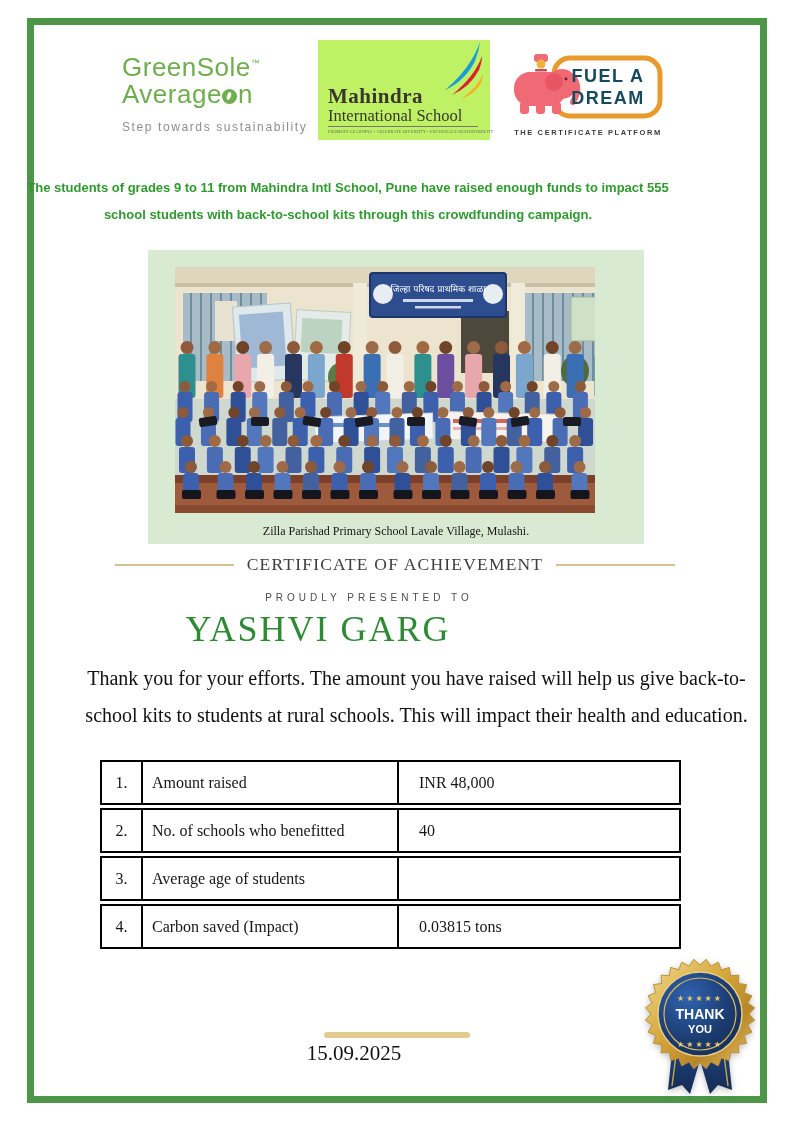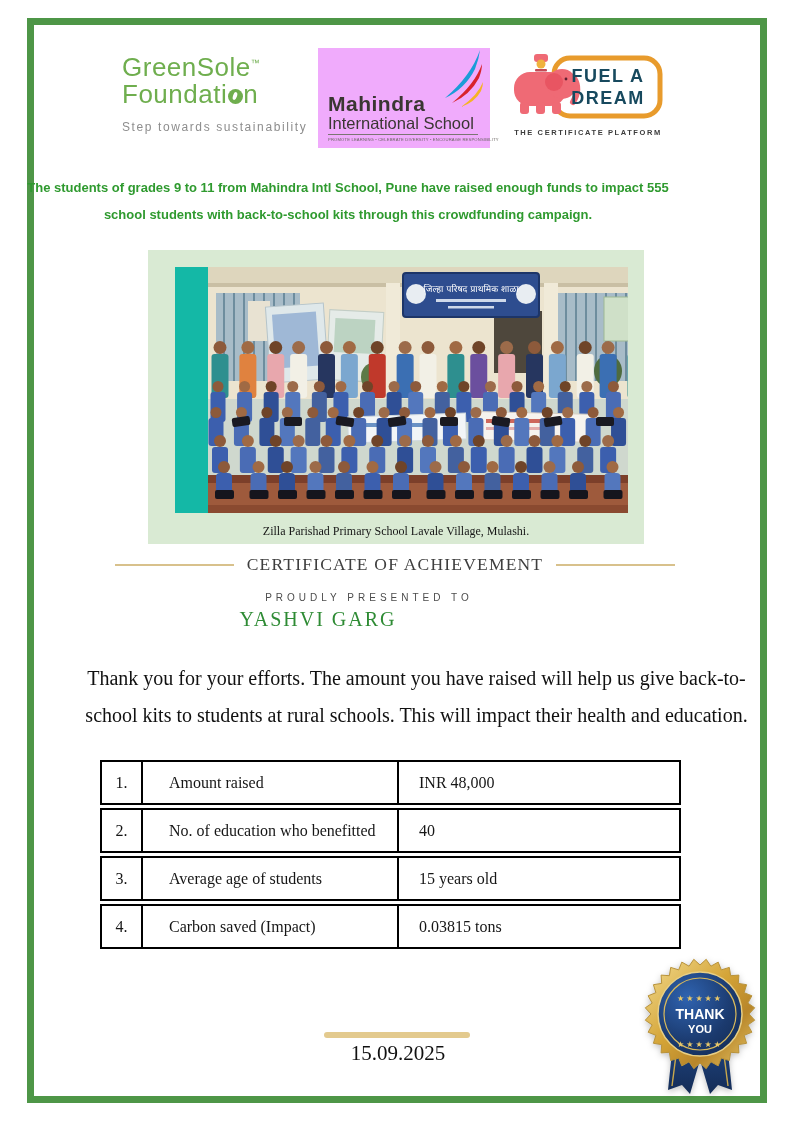--- a/index.html
+++ b/index.html
@@ -11,72 +11,72 @@
   #page-border{left:27px;top:18px;width:740px;height:1085px;border:7px solid #4e9647;box-sizing:border-box;}
 
   
   #greensole{left:122px;top:54px;width:160px;font-family:"Liberation Sans",sans-serif;color:#6fae4e;line-height:1.02;}
   #greensole .gs-line{font-size:26px;letter-spacing:.5px;}
   #greensole sup{font-size:9px;}
   .leaf-o{display:inline-block;width:15px;height:15px;background:#6fae4e;border-radius:50%;position:relative;vertical-align:baseline;margin:0 .5px -1px .5px;}
   .leaf-o::after{content:"";position:absolute;left:5px;top:3px;width:4px;height:8px;background:#fff;border-radius:50%;transform:rotate(18deg);}
   #greensole .gs-tag{font-size:12px;letter-spacing:1.6px;color:#8d8d8d;margin-top:14px;white-space:nowrap;}
 
-  #mahindra{left:318px;top:48px;width:172px;height:100px;background:#f0abfc;font-family:Liberation Sans, sans-serif;color:#3a3632;}
+  #mahindra{left:318px;top:40px;width:172px;height:100px;background:#bef264;font-family:Liberation Serif, serif;color:#3a3632;}
   #mahindra .flame{position:absolute;right:6px;top:2px;}
   #mahindra .m-name{position:absolute;left:10px;top:44px;font-size:21px;font-weight:bold;letter-spacing:.5px;}
   #mahindra .m-sub{position:absolute;left:10px;top:66px;font-size:16.5px;white-space:nowrap;}
   #mahindra .m-rule{position:absolute;left:10px;top:86px;width:150px;height:1px;background:#7a7672;}
   #mahindra .m-tag{position:absolute;left:10px;top:89px;width:290px;font-size:8px;color:#6a6662;white-space:nowrap;transform:scale(.52);transform-origin:0 0;letter-spacing:.3px;}
 
   #fueladream{left:510px;top:52px;width:156px;}
   #fueladream .fd-tag{font-family:"Liberation Sans",sans-serif;font-size:7.5px;font-weight:bold;letter-spacing:1.6px;color:#3c3c3c;text-align:center;margin-top:2px;white-space:nowrap;}
 
   
   #intro{left:0;top:174px;width:696px;text-align:center;font-family:"Liberation Sans",sans-serif;
          font-weight:bold;font-size:13px;color:#2f9a2f;line-height:27px;}
   #intro div{white-space:nowrap;}
 
   
   #photo-frame{left:148px;top:250px;width:496px;height:294px;background:#d9ead3;}
-  #photo-box{position:absolute;left:27px;top:17px;width:420px;height:246px;overflow:hidden;background:#14b8a6;padding-left:33px;}
+  #photo-box{position:absolute;left:27px;top:17px;width:420px;height:246px;overflow:hidden;background:#737373;}
   #photo-caption{position:absolute;left:0;bottom:5px;width:100%;text-align:center;font-size:12px;color:#161616;}
 
   
   #cert-title-row{left:0;top:554px;width:790px;display:flex;align-items:center;justify-content:center;gap:13px;}
   .gold-line{width:119px;height:2px;background:#d8c18c;}
   #cert-title{font-size:17.5px;letter-spacing:1.2px;color:#3e3e3e;white-space:nowrap;}
   #presented{left:0;top:592px;width:738px;text-align:center;font-family:"Liberation Sans",sans-serif;
              font-size:10px;letter-spacing:4px;color:#4c4c4c;}
-  #recipient{left:0;top:608px;width:636px;text-align:center;font-size:20px;letter-spacing:2px;color:#2e8b34;}
+  #recipient{left:0;top:608px;width:636px;text-align:center;font-size:36px;letter-spacing:2px;color:#2e8b34;}
   #message{left:0;top:660px;width:794px;text-align:center;font-size:20px;line-height:37px;color:#111;}
   #message div{white-space:nowrap;padding-left:39px;}
 
   
   #impact-table{left:100px;top:760px;width:581px;display:flex;flex-direction:column;gap:3px;}
   .t-row{display:flex;height:45px;border:2px solid #000;box-sizing:border-box;background:#fff;}
   .t-num{width:41px;border-right:2px solid #000;box-sizing:border-box;display:flex;align-items:center;justify-content:center;font-size:16px;}
-  .t-label{width:256px;border-right:2px solid #000;box-sizing:border-box;display:flex;align-items:center;padding-left:26px;font-size:16px;}
+  .t-label{width:256px;border-right:2px solid #000;box-sizing:border-box;display:flex;align-items:center;padding-left:9px;font-size:16px;}
   .t-value{flex:1;display:flex;align-items:center;padding-left:20px;font-size:16px;}
 
   
   #date-divider{left:324px;top:1032px;width:146px;height:6px;border-radius:3px;background:#e3ca8e;}
-  #date-text{left:0;top:1041px;width:708px;text-align:center;font-size:21px;color:#111;padding-left:44px;}
+  #date-text{left:0;top:1041px;width:708px;text-align:center;font-size:21px;color:#111;}
 
   
   #thankyou-badge{left:642px;top:958px;filter:drop-shadow(0 2px 3px rgba(0,0,0,.25));}
 </style>
 </head>
 <body>
 
 <div id="page-border" class="abs"></div>
 
 <div id="greensole" class="abs">
   <div class="gs-line"><span>GreenSole</span><sup>™</sup></div>
-  <div class="gs-line"><span>Foundati</span><span class="leaf-o"></span><span>n</span></div>
+  <div class="gs-line"><span>Average</span><span class="leaf-o"></span><span>n</span></div>
   <div class="gs-tag">Step towards sustainability</div>
 </div>
 
 <div id="mahindra" class="abs">
   <svg class="flame" width="42" height="62" viewBox="0 0 42 62">
     <path d="M38,0 Q29,26 3,48 Q23,39 33,19 Q37,9 38,0 Z" fill="#1b9cd8"></path>
     <path d="M40,14 Q33,34 10,53 Q28,45 37,28 Q40,20 40,14 Z" fill="#d8232a"></path>
     <path d="M41,32 Q36,45 19,57 Q33,52 39,41 Q41,36 41,32 Z" fill="#f5b324"></path>
   </svg>
   <div class="m-name">Mahindra</div>
@@ -374,27 +374,26 @@
 </div>
 
 <div id="impact-table" class="abs">
   <div class="t-row">
     <div class="t-num">1.</div>
     <div class="t-label">Amount raised</div>
     <div class="t-value">INR 48,000</div>
   </div>
   <div class="t-row">
     <div class="t-num">2.</div>
-    <div class="t-label">No. of education who benefitted</div>
+    <div class="t-label">No. of schools who benefitted</div>
     <div class="t-value">40</div>
   </div>
   <div class="t-row">
     <div class="t-num">3.</div>
     <div class="t-label">Average age of students</div>
-    <div class="t-value">15 years old</div>
   </div>
   <div class="t-row">
     <div class="t-num">4.</div>
     <div class="t-label">Carbon saved (Impact)</div>
     <div class="t-value">0.03815 tons</div>
   </div>
 </div>
 
 <div id="date-divider" class="abs"></div>
 <div id="date-text" class="abs">15.09.2025</div>

